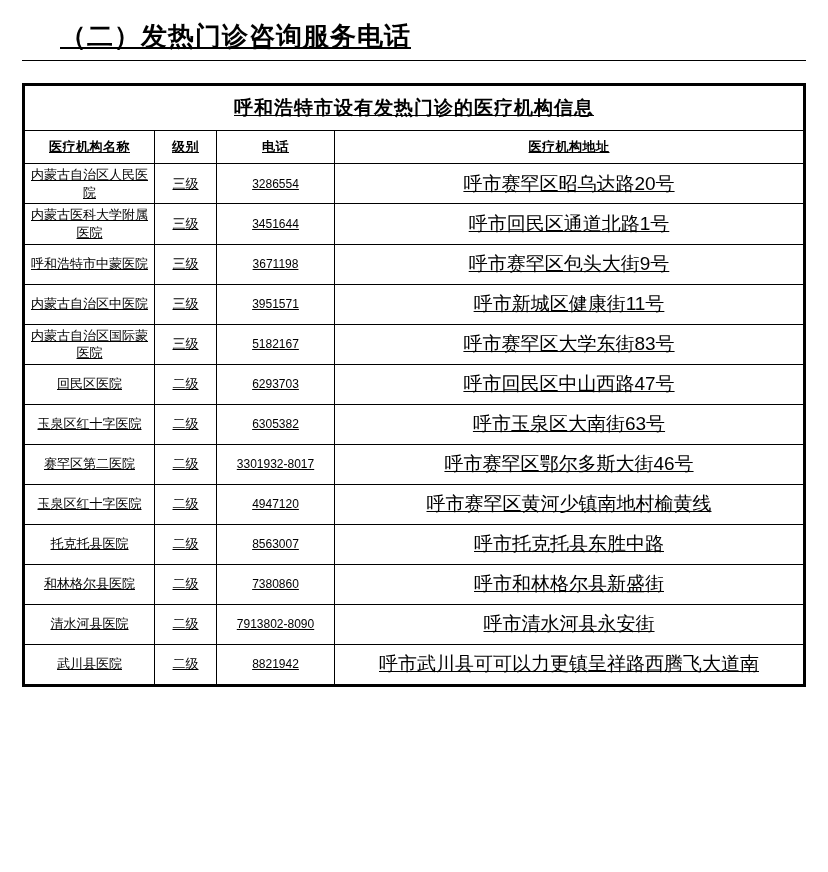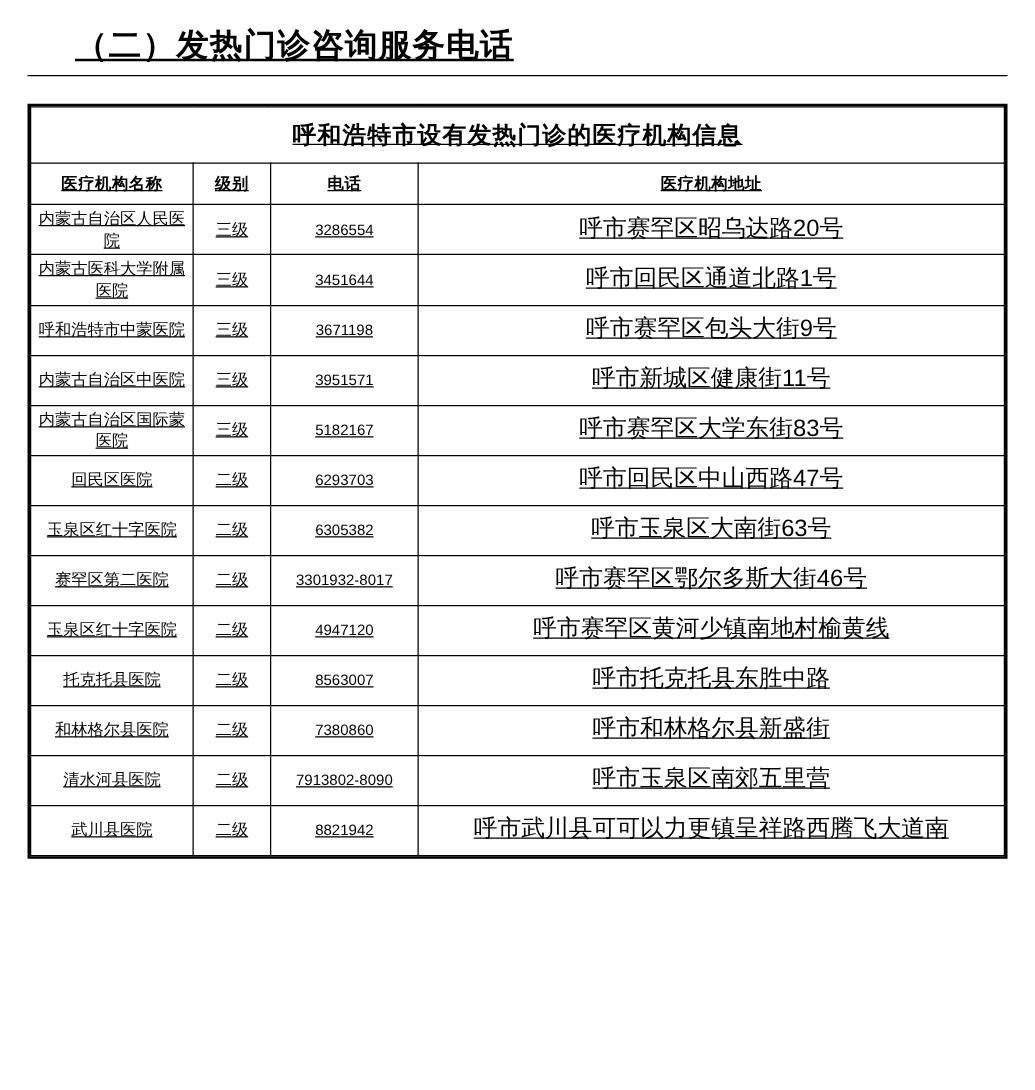--- a/index.html
+++ b/index.html
@@ -167,21 +167,21 @@
         <tr>
           <td class="row-cell">和林格尔县医院</td>
           <td class="row-cell">二级</td>
           <td class="row-cell phone-cell">7380860</td>
           <td class="row-cell addr-cell">呼市和林格尔县新盛街</td>
         </tr>
         <tr>
           <td class="row-cell">清水河县医院</td>
           <td class="row-cell">二级</td>
           <td class="row-cell phone-cell">7913802-8090</td>
-          <td class="row-cell addr-cell">呼市玉泉区南郊五里营</td>
+          <td class="row-cell addr-cell">呼市清水河县永安街</td>
         </tr>
         <tr>
           <td class="row-cell">武川县医院</td>
           <td class="row-cell">二级</td>
           <td class="row-cell phone-cell">8821942</td>
           <td class="row-cell addr-cell">呼市武川县可可以力更镇呈祥路西腾飞大道南</td>
         </tr>
       </tbody>
     </table>
   </div>

